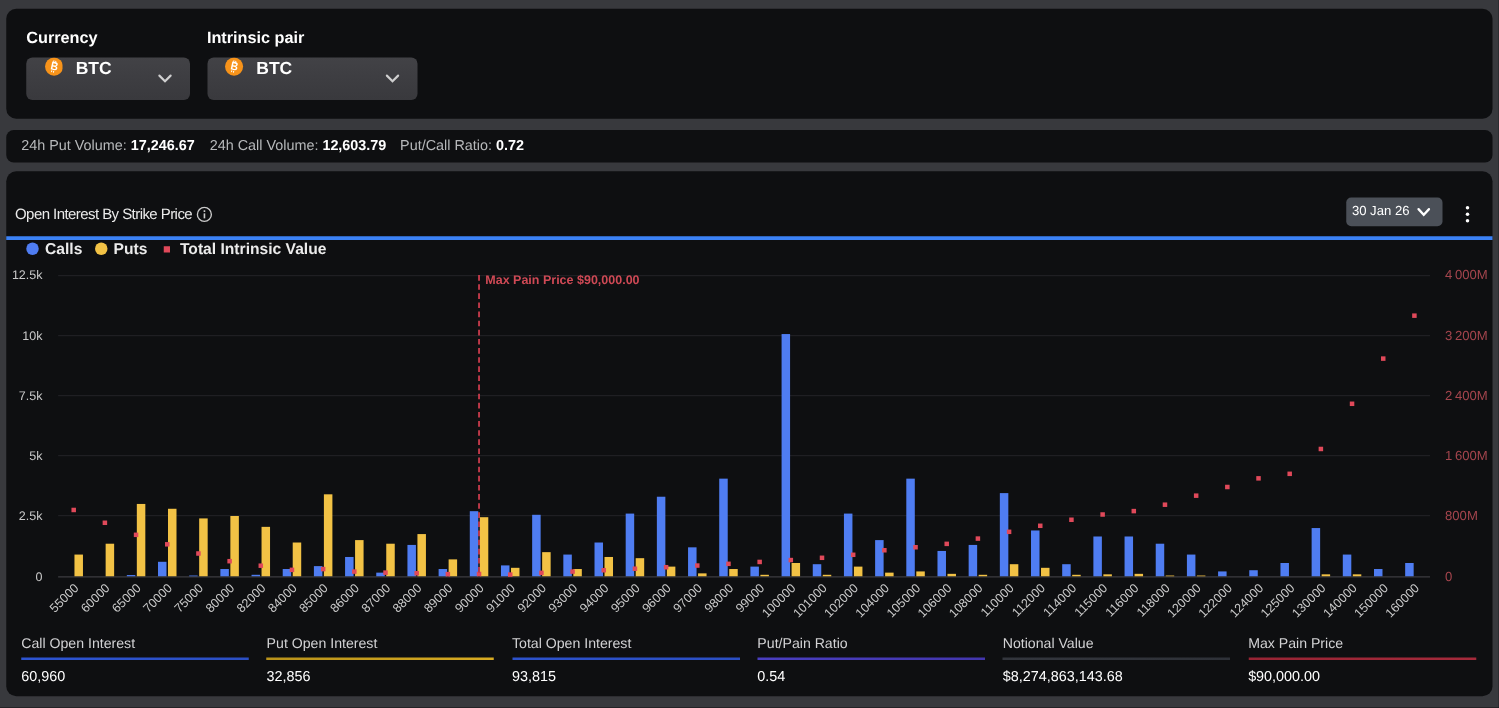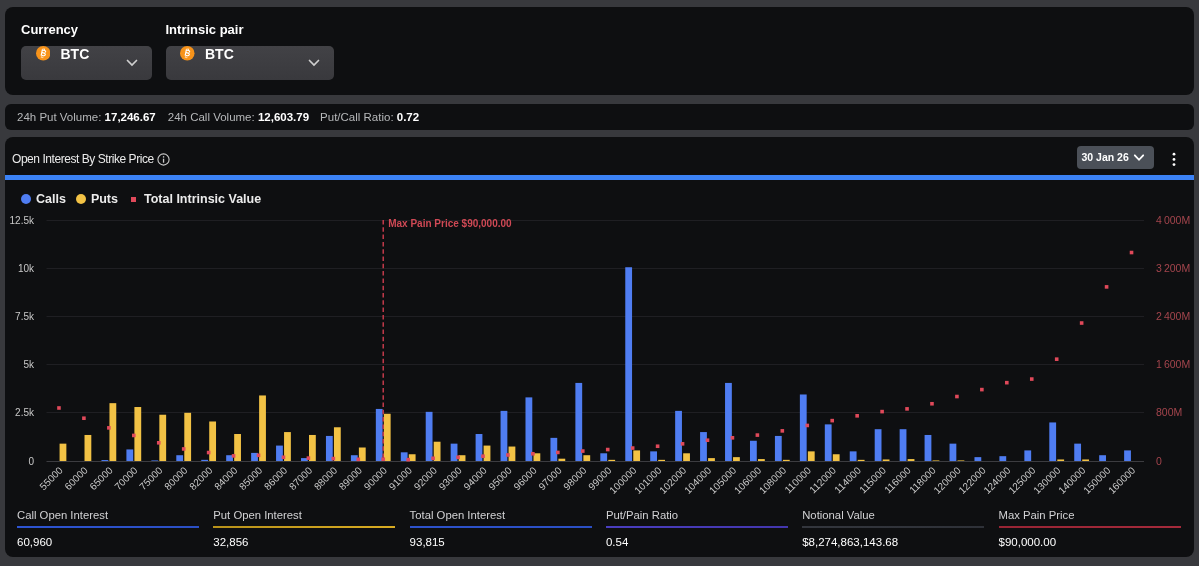--- a/index.html
+++ b/index.html
@@ -9,24 +9,24 @@
 #p2{top:104px;height:26px;border-radius:6px}
 #p3{top:137px;height:420px}
 .selgrp{position:absolute;top:15px}
 .sellab{font-size:13px;font-weight:bold;color:#fff;margin-bottom:9px}
 .selbtn{height:34px;border-radius:5px;background:linear-gradient(180deg,#424246,#39393d);display:flex;align-items:flex-start;position:relative}
 .btcic{width:14.5px;height:14.5px;margin-left:14.5px}
 .btctxt{font-size:14px;font-weight:bold;color:#fff;margin-left:10.5px}
 .chev{position:absolute;right:14px;top:13px}
 #p2 .vol{position:absolute;left:12px;top:0;height:26px;line-height:26px;font-size:11.5px;color:#b6b8ba}
 #p2 b{color:#fff;font-weight:bold}
-.hdr{position:absolute;left:0;top:0;width:100%;height:43px;border-bottom:5px solid #3b82f6}
+.hdr{position:absolute;left:0;top:12px;width:100%;height:43px;border-bottom:3px solid #3b82f6}
 .title{position:absolute;left:7px;top:15px;font-size:12px;letter-spacing:-0.45px;color:#eaeaea}
 .infoic{position:absolute;left:151.5px;top:15.5px}
-.datebtn{position:absolute;right:40px;top:9px;width:77px;height:23px;background:#4b5058;border-radius:4px;color:#fff;font-size:10.5px;font-weight:bold;text-align:left;line-height:23px;padding-left:4.5px}
+.datebtn{position:absolute;right:40px;top:9px;width:77px;height:23px;background:#4b5058;border-radius:4px;color:#fff;font-size:10.5px;font-weight:normal;text-align:left;line-height:23px;padding-left:4.5px}
 .kebab{position:absolute;right:18px;top:15px}
 .legend{position:absolute;left:16px;top:55px;display:flex;align-items:flex-end;font-size:12.5px;font-weight:bold;color:#ebebeb}
 .ldot{width:10px;height:10px;border-radius:50%;margin-right:5px}
 .lsq{width:5px;height:5px;margin-right:7.5px}
 .litem{display:flex;align-items:center;margin-right:10px}
 .litem:nth-child(2){margin-right:13.5px}
 .stat{position:absolute;top:372px;width:182px}
 .slab{font-size:11.3px;color:#d2d2d4;height:15px}
 .sline{height:2px;margin-top:2px}
 .sval{font-size:11.5px;color:#fff;margin-top:7.5px}

